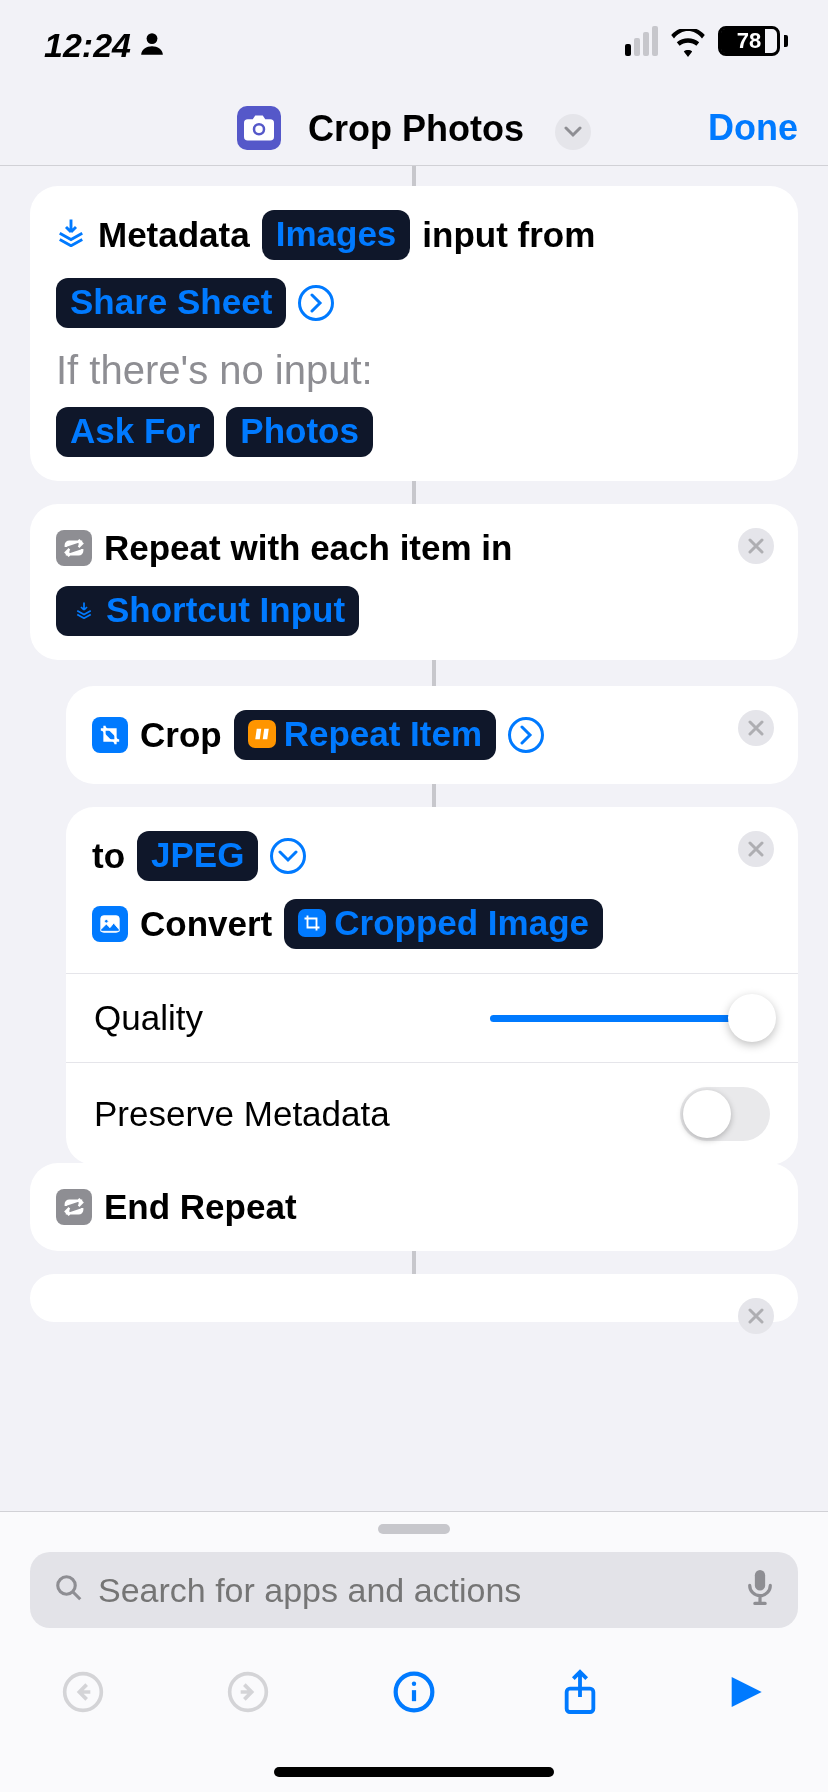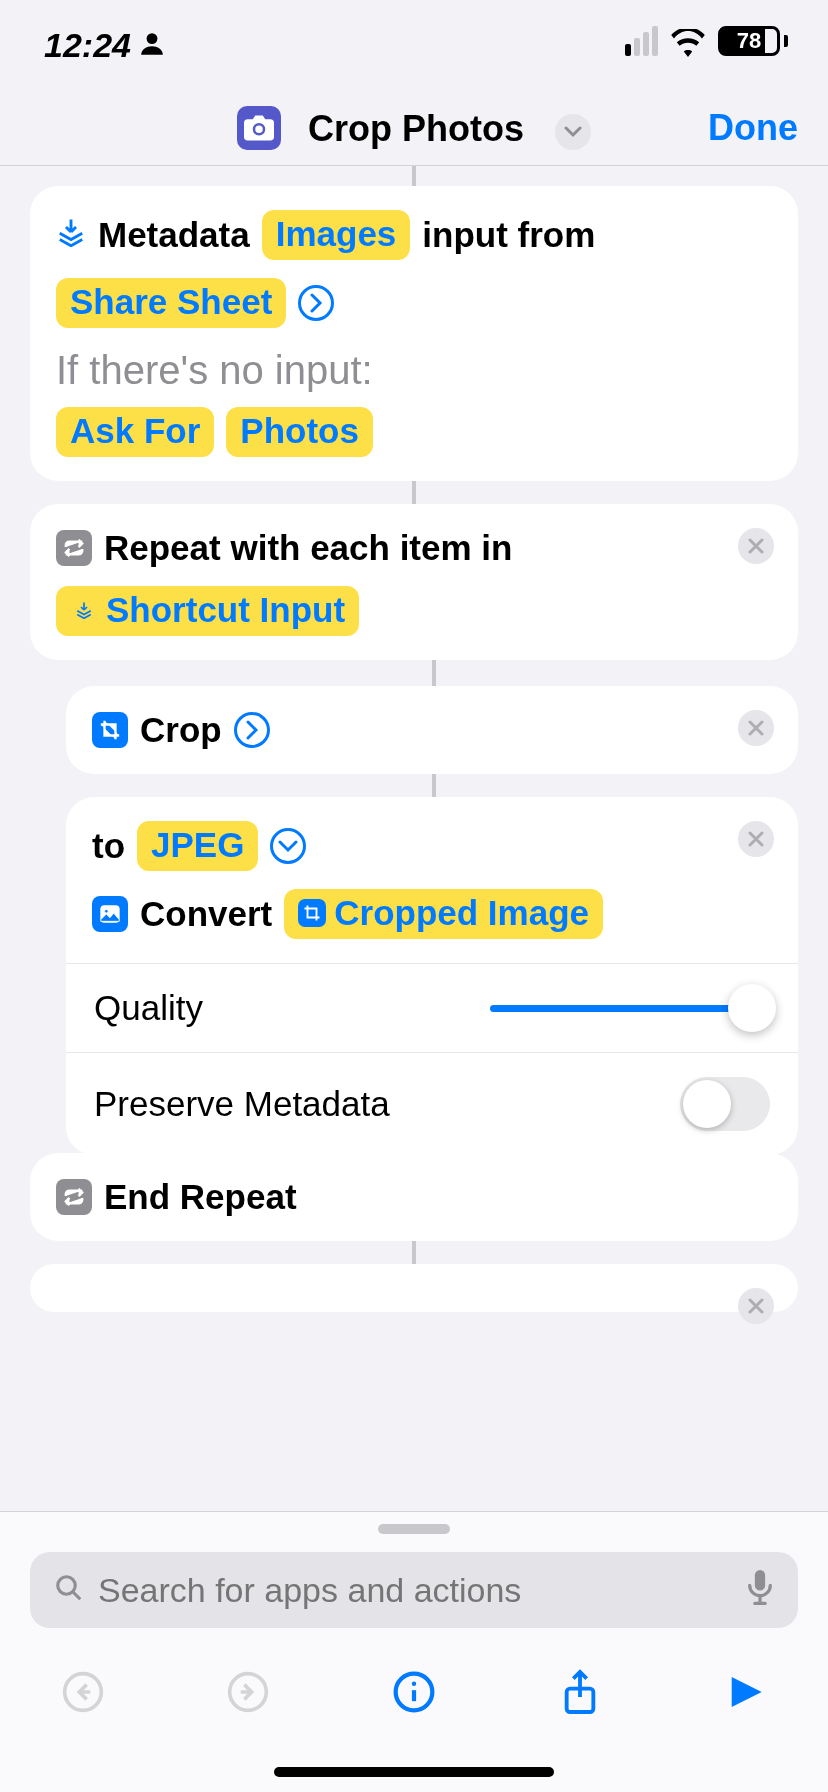--- a/index.html
+++ b/index.html
@@ -40,21 +40,21 @@
   .card-row { display:flex; flex-wrap:wrap; align-items:center; gap: 10px 12px; font-size:35px; font-weight:600; }
   .card-row + .card-row { margin-top: 18px; }
   .action-icon { width:36px; height:36px; border-radius:8px; display:flex; align-items:center; justify-content:center; flex-shrink:0; }
   .gray-sq { background:#8e8e93; }
   .blue-sq { background:#007aff; }
   .orange-sq { background:#ff9500; }
   .lt-blue-sq { background:#e4edfb; }
   .action-icon svg { width:22px; height:22px; }
   .action-icon.blue-sq svg, .action-icon.gray-sq svg, .action-icon.orange-sq svg { fill:#fff; stroke:#fff; }
 
-  .token { background:#fde047; color:#007aff; border-radius: 12px; padding: 4px 14px 6px; font-weight:600; display:inline-flex; align-items:center; gap:8px; }
+  .token { background:#0f172a; color:#007aff; border-radius: 12px; padding: 4px 14px 6px; font-weight:600; display:inline-flex; align-items:center; gap:8px; }
   .token .token-chip { width:28px; height:28px; border-radius:7px; display:flex; align-items:center; justify-content:center; }
   .token .token-chip svg { width:18px; height:18px; }
   .subtle { color:#8e8e93; font-weight:500; font-size:40px; margin-top: 20px; }
 
   .chev-circle { width:36px; height:36px; border:3px solid #007aff; border-radius:50%; display:flex; align-items:center; justify-content:center; }
   .chev-circle svg { stroke:#007aff; }
 
   .delete-btn { position:absolute; right:24px; top:24px; width:36px; height:36px; border-radius:50%; background:#e5e5ea; display:flex; align-items:center; justify-content:center; }
   .delete-btn svg { width:18px; height:18px; stroke:#aeaeb2; }
 
@@ -201,20 +201,28 @@
           <path d="M3 3l12 12M15 3L3 15"></path>
         </svg>
     </span>
     <div class="card-row">
       <span class="action-icon blue-sq">
         <svg viewBox="0 0 24 24" fill="none" stroke-width="2.5">
             <path d="M6 2v16h16M2 6h16v16"></path>
           </svg>
       </span>
       <span>Crop</span>
+      <span class="token">
+        <span class="token-chip orange-sq">
+          <svg viewBox="0 0 24 24" fill="#fff">
+              <path d="M5 5h6l-2 14H3l2-14zm10 0h6l-2 14h-6l2-14z"></path>
+            </svg>
+        </span>
+        <span>Repeat Item</span>
+      </span>
       <span class="chev-circle">
         <svg width="14" height="20" viewBox="0 0 12 20" fill="none" stroke-width="3" stroke-linecap="round">
             <path d="M2 2l8 8-8 8"></path>
           </svg>
       </span>
     </div>
   </div>
 
   <div class="connector conn-d" style="margin-left:calc(50% + 18px)"></div>
 

